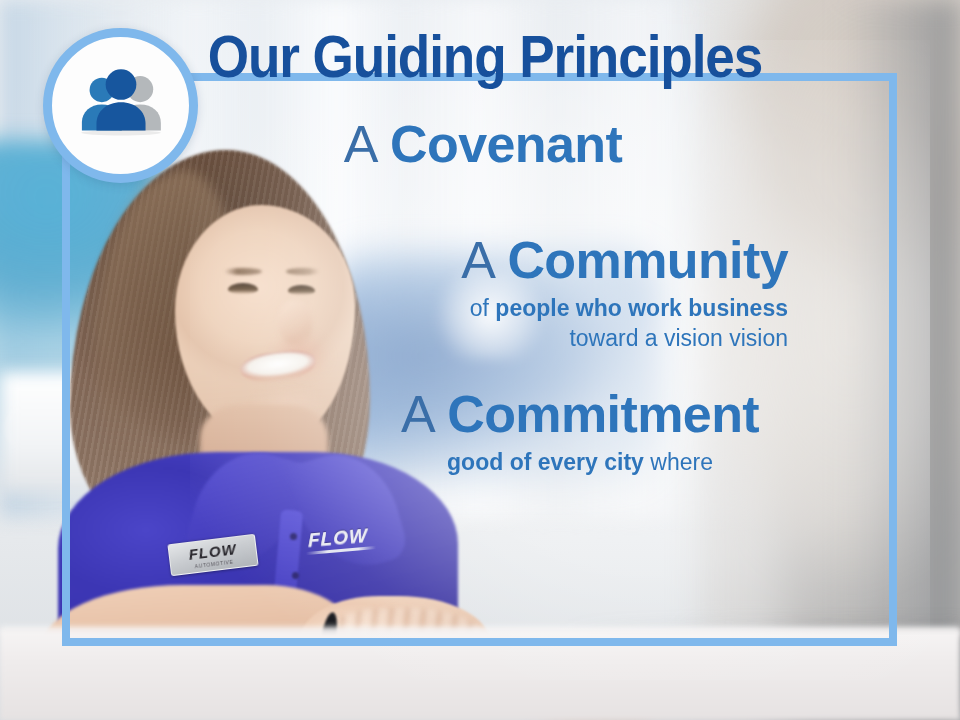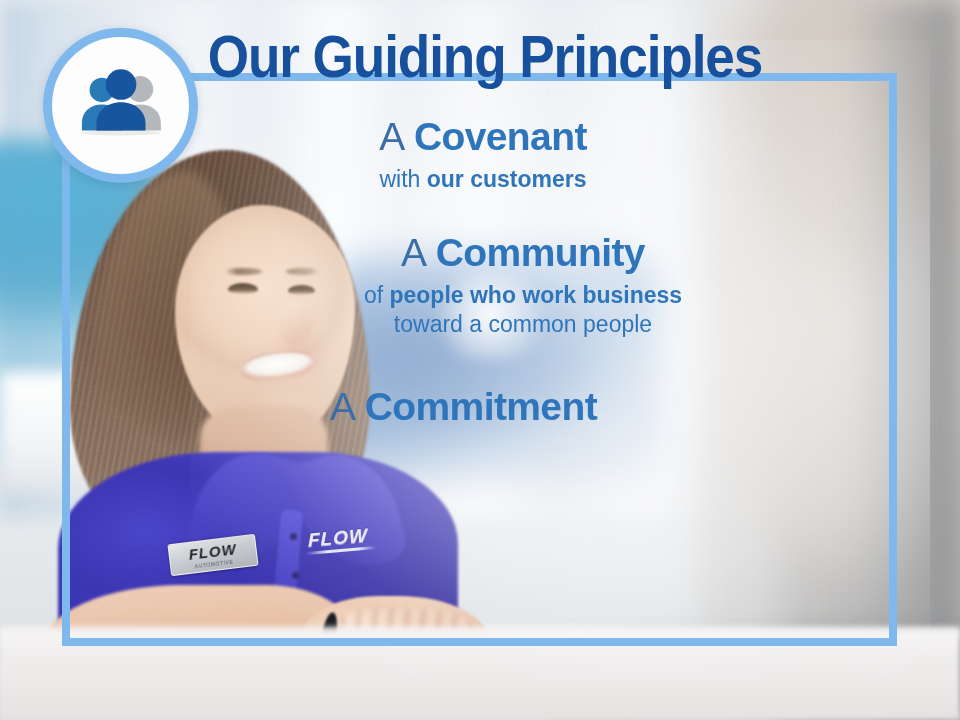--- a/index.html
+++ b/index.html
@@ -367,43 +367,43 @@
     color:#17509C;
     transform:scaleX(.90);
     transform-origin:center;
     white-space:nowrap;
   }
 
   .block{ position:absolute; color:#2E75BB; }
 
   .headline{
     font-family:"Liberation Sans", sans-serif;
-    font-size:39px;
+    font-size:52px;
     line-height:1.04;
     white-space:nowrap;
     color:#2E75BB;
   }
   .headline .art{ font-weight:normal; color:#3a6ea8; }
   .headline .word{ font-weight:bold; letter-spacing:-.6px; }
 
   .sub{
     font-family:"Liberation Sans", sans-serif;
     font-size:23px;
     line-height:1.28;
     color:#2E75BB;
     font-weight:normal;
   }
   .sub b{ font-weight:bold; }
 
   
   #blk-covenant{ left:218px; top:117px; width:530px; text-align:center; }
   
-  #blk-community{ left:258px; top:233px; width:530px; text-align:center; }
-  
-  #blk-commitment{ left:330px; top:387px; width:500px; text-align:left; }
+  #blk-community{ left:258px; top:233px; width:530px; text-align:right; }
+  
+  #blk-commitment{ left:330px; top:387px; width:500px; text-align:center; }
   #blk-commitment .sub{ line-height:1.3; }
 
   .sp-s{ height:7px; }
 </style>
 </head>
 <body>
 
 <div id="stage">
 
   <div class="photo">
@@ -478,38 +478,38 @@
     </svg>
   </div>
 
   <div class="title">Our Guiding Principles</div>
 
   <div class="block" id="blk-covenant">
     <div class="headline">
       <span class="art">A </span><span class="word">Covenant</span>
     </div>
     <div class="sp-s"></div>
-    <div class="sub">
-      <span>with </span><b>our customers</b>
-    </div>
   </div>
 
   <div class="block" id="blk-community">
     <div class="headline">
       <span class="art">A </span><span class="word">Community</span>
     </div>
     <div class="sp-s"></div>
     <div class="sub">
       <span>of </span><b>people who work business</b>
     </div>
     <div class="sub">
-      <span>toward a common people</span>
+      <span>toward a vision vision</span>
     </div>
   </div>
 
   <div class="block" id="blk-commitment">
     <div class="headline">
       <span class="art">A </span><span class="word">Commitment</span>
     </div>
     <div class="sp-s"></div>
+    <div class="sub">
+      <b>good of every city</b><span> where</span>
+    </div>
   </div>
 
 </div>
 
 </body></html>

